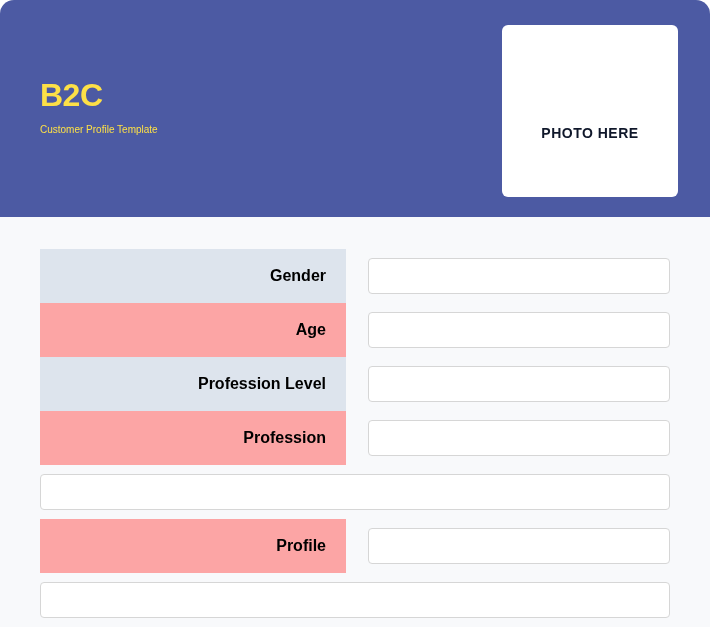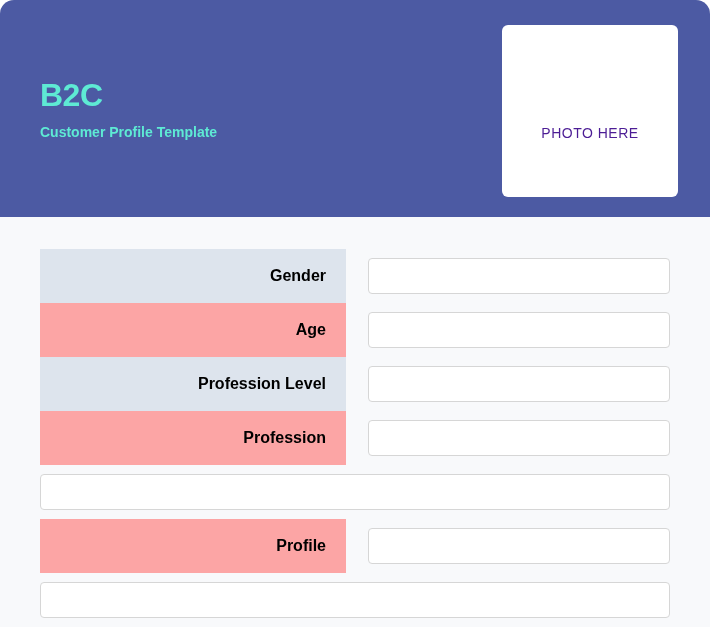--- a/index.html
+++ b/index.html
@@ -21,46 +21,46 @@
     }
     .header {
       background: #4c5aa3;
       padding: 25px 32px 25px 40px;
       display: flex;
       justify-content: space-between;
       align-items: flex-start;
       height: 217px;
     }
     .header-text {
-      color: #5eead4;
+      color: #fde047;
       padding-top: 52px;
     }
     .header-title {
       font-size: 32px;
       font-weight: 700;
       letter-spacing: -0.5px;
       margin-bottom: 10px;
     }
     .header-subtitle {
-      font-size: 14px;
-      font-weight: 700;
+      font-size: 10px;
+      font-weight: 400;
     }
     .photo-box {
       background: #fff;
       width: 176px;
       height: 172px;
       border-radius: 6px;
       display: flex;
       align-items: center;
       justify-content: center;
     }
     .photo-label {
       font-size: 14px;
-      font-weight: 400;
-      color: #4c1d95;
+      font-weight: 700;
+      color: #0f172a;
       letter-spacing: 0.5px;
       margin-top: 44px;
     }
     .body {
       background: #f8f9fb;
       padding: 32px 40px 0 40px;
     }
     .form-wrapper {
       display: flex;
       flex-direction: column;

